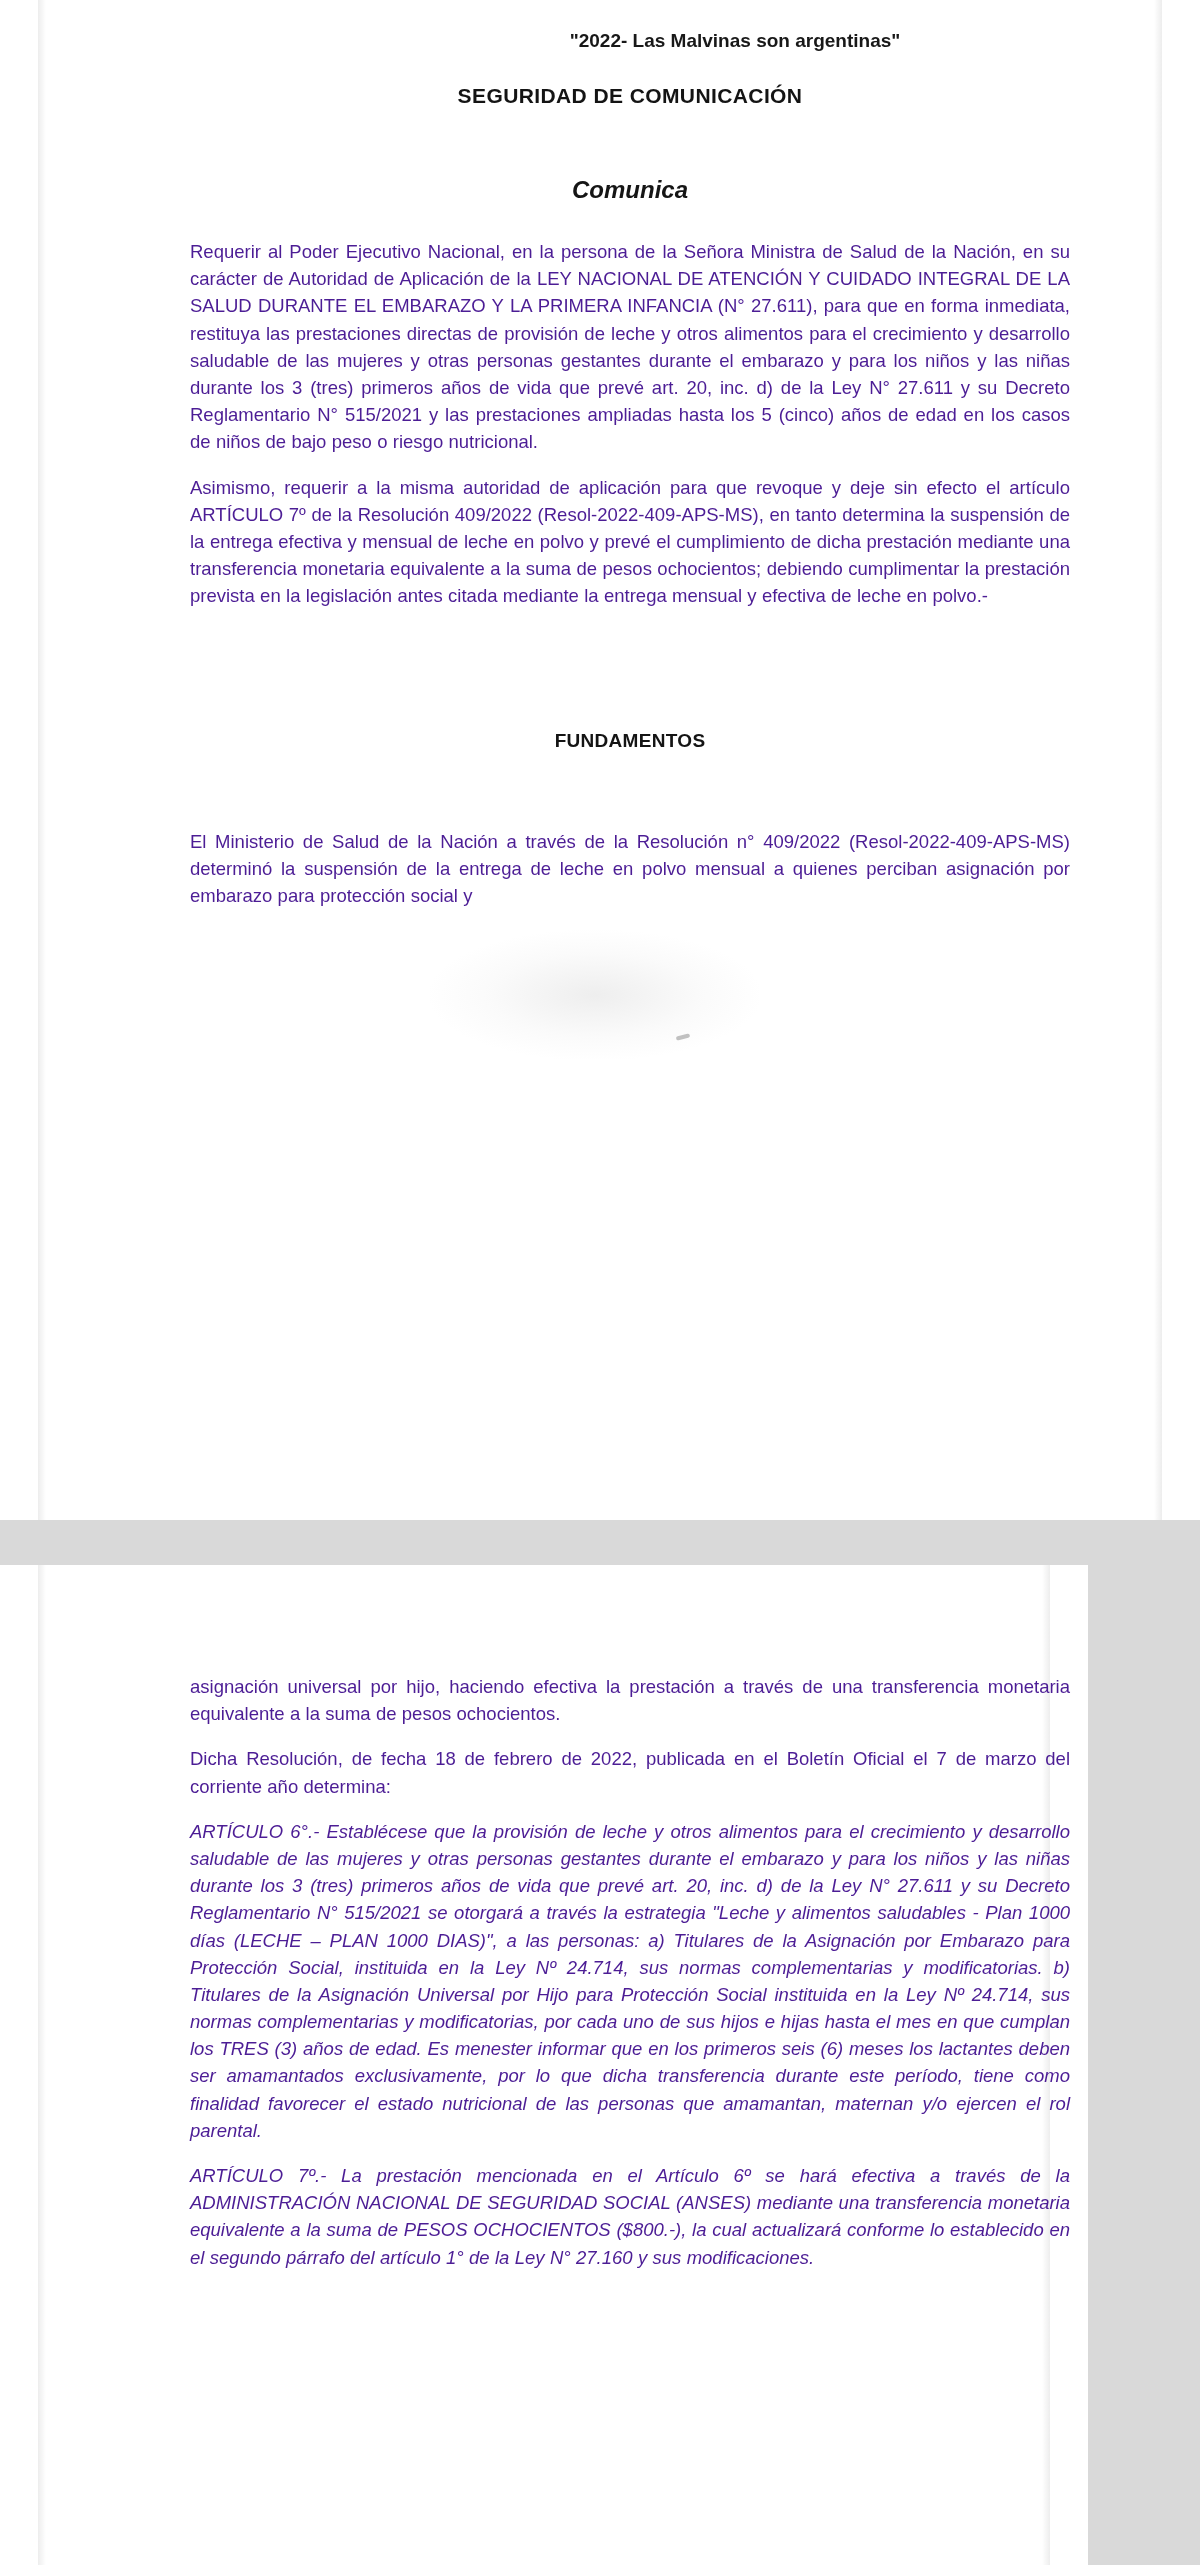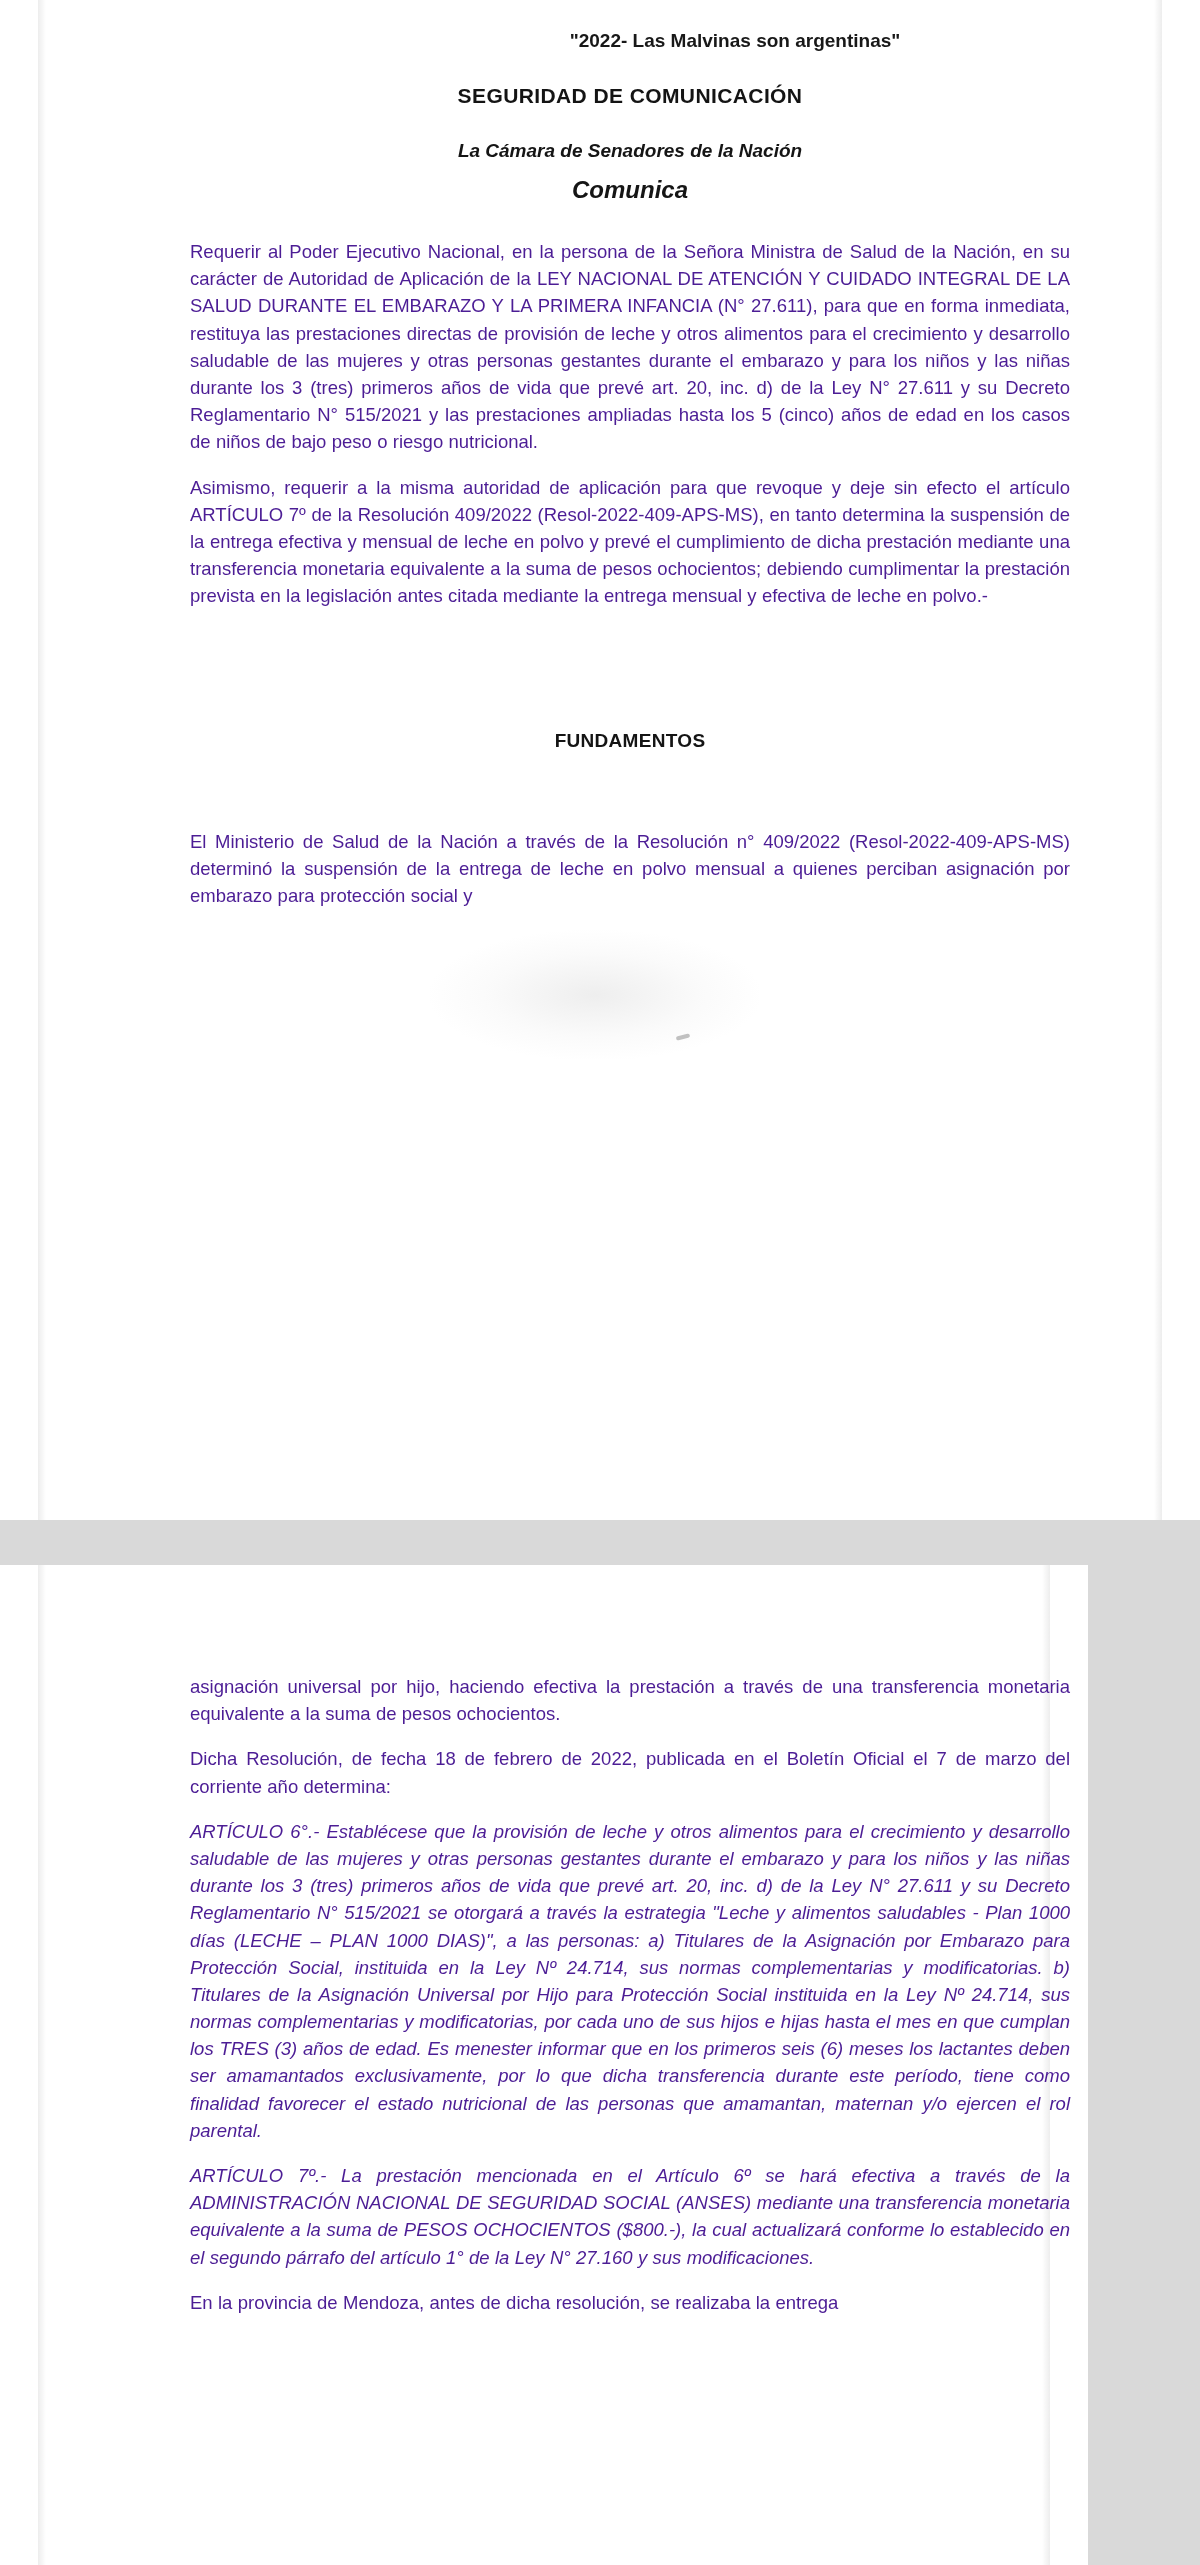--- a/index.html
+++ b/index.html
@@ -184,23 +184,20 @@
     <div class="edge-shadow-right"></div>
 
     <div class="doc-header-row">
       <span class="hdr-text">"2022- Las Malvinas son argentinas"</span>
     </div>
 
     <div class="content" style="top: 84px;">
       <div class="doc-title">SEGURIDAD DE COMUNICACIÓN</div>
     </div>
 
-    <div class="content" style="top: 140px;">
-      <div class="sub-title">La Cámara de Senadores de la Nación</div>
-    </div>
 
     <div class="content" style="top: 176px;">
       <div class="sub-title-2">Comunica</div>
     </div>
 
     <div class="content" style="top: 238px;">
       <p class="body">Requerir al Poder Ejecutivo Nacional, en la persona de la Señora Ministra de Salud de la Nación, en su carácter de Autoridad de Aplicación de la LEY NACIONAL DE ATENCIÓN Y CUIDADO INTEGRAL DE LA SALUD DURANTE EL EMBARAZO Y LA PRIMERA INFANCIA (N° 27.611), para que en forma inmediata, restituya las prestaciones directas de provisión de leche y otros alimentos para el  crecimiento y desarrollo saludable de las mujeres y otras personas gestantes durante el embarazo y para los niños y las niñas durante los 3 (tres) primeros años de vida que prevé art. 20, inc. d) de la Ley N° 27.611 y su Decreto Reglamentario N° 515/2021 y las prestaciones ampliadas hasta los 5 (cinco) años de edad en los casos de niños de bajo peso o riesgo nutricional.</p>
       <p class="body">Asimismo, requerir a la misma autoridad de aplicación para que revoque y deje sin efecto el artículo ARTÍCULO 7º de la Resolución 409/2022 (Resol-2022-409-APS-MS), en tanto determina la suspensión de la entrega efectiva y mensual de leche en polvo y prevé el cumplimiento de dicha prestación mediante una transferencia monetaria equivalente a la suma de pesos ochocientos; debiendo cumplimentar la prestación prevista en la legislación antes citada mediante la entrega mensual y efectiva de leche en polvo.-</p>
     </div>
 
@@ -222,17 +219,16 @@
   <div class="page page-two">
     <div class="sheet"></div>
     <div class="edge-shadow-left"></div>
     <div class="edge-shadow-right"></div>
 
     <div class="content" style="top: 108px;">
       <p class="body">asignación universal por hijo, haciendo efectiva la prestación a través de una transferencia monetaria equivalente a la suma de pesos ochocientos.</p>
       <p class="body">Dicha Resolución, de fecha 18 de febrero de 2022, publicada en el Boletín Oficial el 7 de marzo del corriente año determina:</p>
       <p class="body italic">ARTÍCULO 6°.- Establécese que la provisión de leche y otros alimentos para el crecimiento y desarrollo saludable de las mujeres y otras personas gestantes durante el embarazo y para los niños y las niñas durante los 3 (tres) primeros años de vida que prevé art. 20, inc. d) de la Ley N° 27.611 y su Decreto Reglamentario N° 515/2021 se otorgará a través la estrategia "Leche y alimentos saludables - Plan 1000 días (LECHE – PLAN 1000 DIAS)", a las personas: a) Titulares de la Asignación por Embarazo para Protección Social, instituida en la Ley Nº 24.714, sus normas complementarias y modificatorias. b) Titulares de la Asignación Universal por Hijo para Protección Social instituida en la Ley Nº 24.714, sus normas complementarias y modificatorias, por cada uno de sus hijos e hijas hasta el mes en que cumplan los TRES (3) años de edad. Es menester informar que en los primeros seis (6) meses los lactantes deben ser amamantados exclusivamente, por lo que dicha transferencia durante este período, tiene como finalidad favorecer el estado nutricional de las personas que amamantan, maternan y/o ejercen el rol parental.</p>
       <p class="body italic">ARTÍCULO 7º.- La prestación mencionada en el Artículo 6º se hará efectiva a través de la ADMINISTRACIÓN NACIONAL DE SEGURIDAD SOCIAL (ANSES) mediante una transferencia monetaria equivalente a la suma de PESOS OCHOCIENTOS ($800.-), la cual actualizará conforme lo establecido en el segundo párrafo del artículo 1° de la Ley N° 27.160 y sus modificaciones.</p>
-      <p class="body last">En la provincia de Mendoza, antes de dicha resolución, se realizaba la entrega</p>
     </div>
   </div>
 
 </div>
 
 </body></html>

